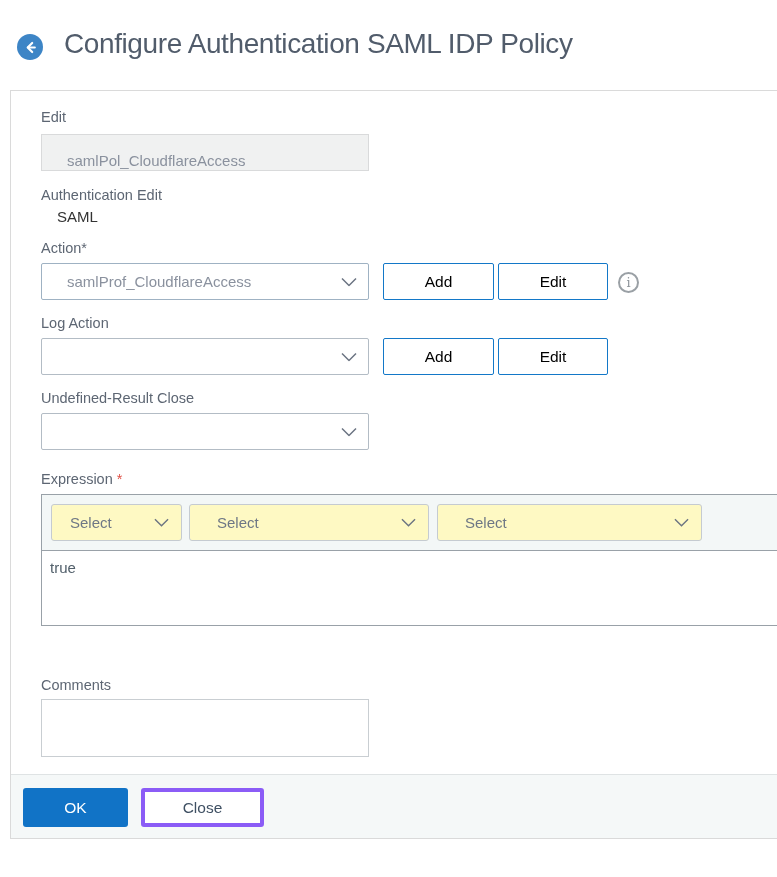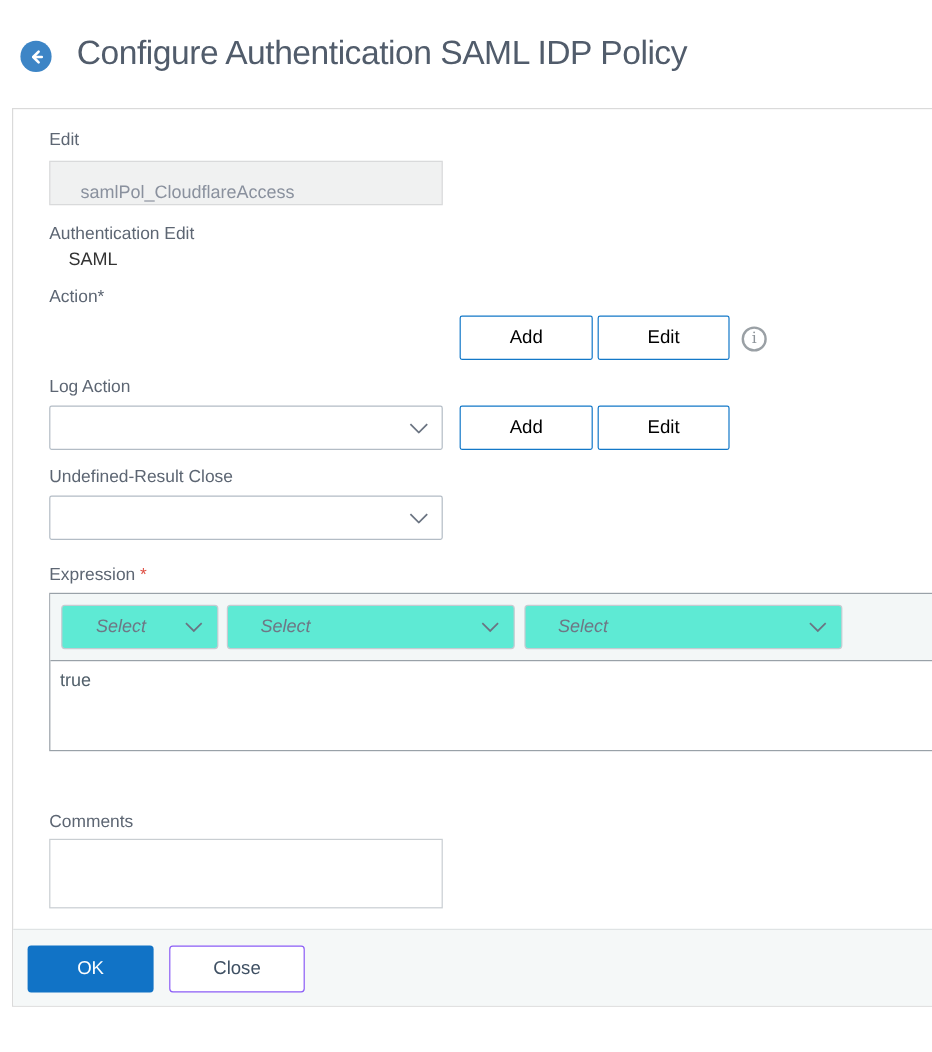--- a/index.html
+++ b/index.html
@@ -37,40 +37,40 @@
                       font-size:15.5px; font-family:inherit; cursor:pointer; }
 
   .info-badge { position:absolute; width:21px; height:21px; border:2px solid #9aa0a5;
                 border-radius:50%; color:#8d949a; font-size:13px; line-height:17px;
                 text-align:center; font-family:"DejaVu Serif", serif; }
 
   
   .expr-box { position:absolute; left:30px; top:403px; width:792px; height:132px;
               border:1px solid #99a1a8; background:#fff; }
   .expr-toolbar { height:56px; background:#f3f7f7; border-bottom:1px solid #99a1a8; position:relative; }
-  .expr-select { position:absolute; top:9px; height:37px; background:#5eead4; border:1px solid #c5cbd1;
+  .expr-select { position:absolute; top:9px; height:37px; background:#fef9c3; border:1px solid #c5cbd1;
                  border-radius:3px; display:flex; align-items:center; justify-content:space-between;
-                 font-size:15px; color:#6e7785; cursor:pointer; padding:0 12px 0 28px;font-style:italic; }
+                 font-size:15px; color:#6e7785; cursor:pointer; padding:0 12px 0 18px; }
   .expr-select.s2, .expr-select.s3 { padding-left:27px; }
   .expr-textarea { display:block; width:100%; height:74px; border:none; resize:none; outline:none;
                    background:transparent; font-family:inherit; font-size:15px; color:#52606b;
                    padding:8px 8px 0 8px; }
 
   .comments-textarea { position:absolute; left:30px; top:608px; width:328px; height:58px;
                        border:1px solid #c9ced2; resize:none; outline:none; background:#fff;
                        font-family:inherit; font-size:15px; color:#555; padding:6px 8px; }
 
   
   .footer-bar { position:absolute; left:0; right:0; bottom:0; height:64px;
                 background:#f5f8f8; border-top:1px solid #dfe3e4; }
   .btn-ok { position:absolute; left:12px; top:13px; width:105px; height:39px;
             background:#1173c6; color:#fff; border:none; border-radius:3px;
             font-size:15.5px; font-family:inherit; cursor:pointer; }
-  .btn-close { position:absolute; left:130px; top:13px; width:113px; height:39px;
-               background:#fff; color:#3f5063; border:1px solid #8b5cf6; border-radius:3px;
+  .btn-close { position:absolute; left:130px; top:13px; width:123px; height:39px;
+               background:#fff; color:#3f5063; border:4px solid #8b5cf6; border-radius:3px;
                font-size:15.5px; font-family:inherit; cursor:pointer; }
 </style>
 </head>
 <body>
 
 <button class="back-btn">
   <span style="display:flex;">
     <svg width="15" height="15" viewBox="0 0 16 16">
       <path d="M9.8 3.2 5 8l4.8 4.8" fill="none" stroke="#fff" stroke-width="2.3" stroke-linecap="round" stroke-linejoin="round"></path>
       <line x1="5.4" y1="8" x2="12.6" y2="8" stroke="#fff" stroke-width="2.3" stroke-linecap="round"></line>
@@ -81,20 +81,28 @@
 
 <div class="panel">
 
   <label class="field-label" style="top:18px;">Edit</label>
   <input class="text-input" style="top: 43px;" readonly="" value="samlPol_CloudflareAccess">
 
   <label class="field-label" style="top:96px;">Authentication Edit</label>
   <div class="static-value" style="top:117px;">SAML</div>
 
   <label class="field-label" style="top:149px;">Action*</label>
+  <div class="dropdown accent" style="top:172px;" role="combobox">
+    <span>samlProf_CloudflareAccess</span>
+    <span class="chev">
+      <svg width="16" height="9" viewBox="0 0 16 9">
+          <path d="M1 1l7 7 7-7" fill="none" stroke="#6b7482" stroke-width="1.5"></path>
+        </svg>
+    </span>
+  </div>
   <button class="btn-outline-blue" style="left:372px; top:172px; width:111px;">Add</button>
   <button class="btn-outline-blue" style="left:487px; top:172px; width:110px;">Edit</button>
   <div class="info-badge" style="left:607px; top:181px;">i</div>
 
   <label class="field-label" style="top:224px;">Log Action</label>
   <div class="dropdown" style="top:247px;" role="combobox">
     <span></span>
     <span class="chev">
       <svg width="16" height="9" viewBox="0 0 16 9">
           <path d="M1 1l7 7 7-7" fill="none" stroke="#6b7482" stroke-width="1.5"></path>

